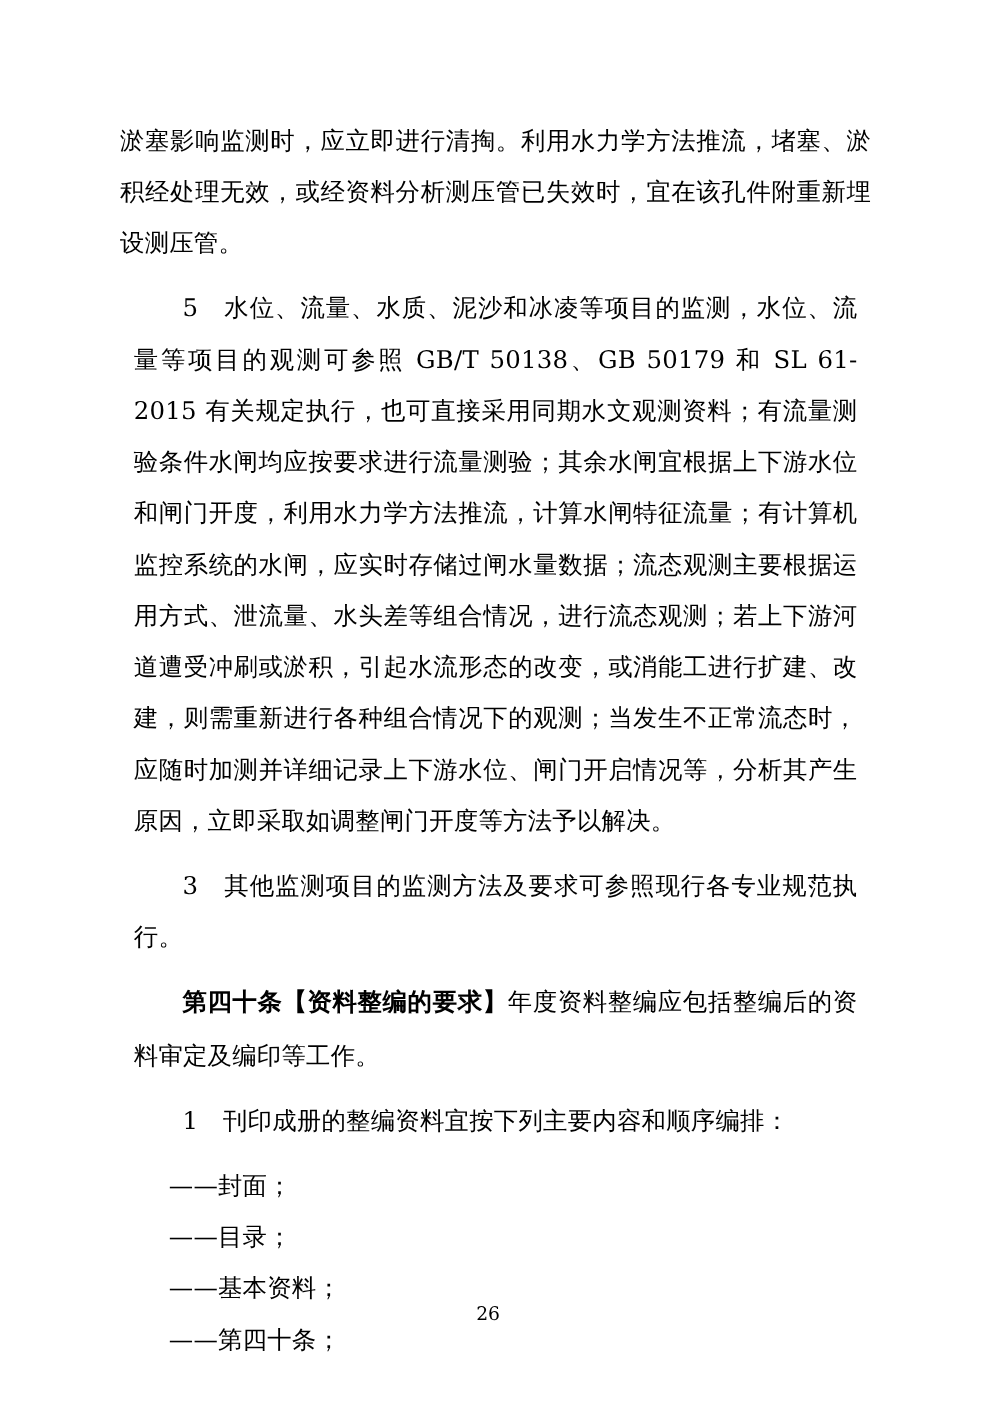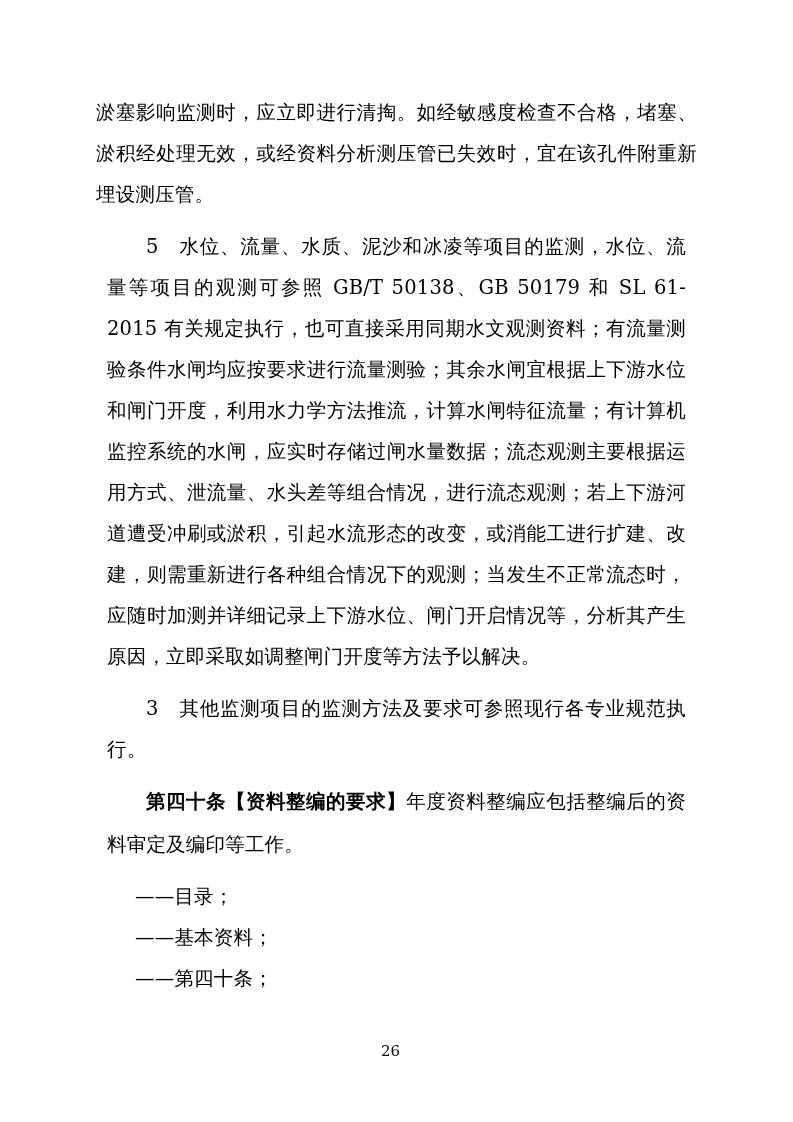--- a/index.html
+++ b/index.html
@@ -50,29 +50,31 @@
     font-size: 15px;
     font-family: "DejaVu Serif", "Liberation Serif", serif;
   }
 </style>
 </head>
 <body>
 
 <div class="page">
   <div class="body-text">
 
-    <p class="para">淤塞影响监测时，应立即进行清掏。如经敏感度检查不合格，堵塞、淤积经处理无效，或经资料分析测压管已失效时，宜在该孔件附重新埋设测压管。</p>
+    <p class="para">淤塞影响监测时，应立即进行清掏。利用水力学方法推流，堵塞、淤积经处理无效，或经资料分析测压管已失效时，宜在该孔件附重新埋设测压管。</p>
 
     <p class="indent">5　水位、流量、水质、泥沙和冰凌等项目的监测，水位、流量等项目的观测可参照 GB/T 50138、GB 50179 和 SL 61-2015 有关规定执行，也可直接采用同期水文观测资料；有流量测验条件水闸均应按要求进行流量测验；其余水闸宜根据上下游水位和闸门开度，利用水力学方法推流，计算水闸特征流量；有计算机监控系统的水闸，应实时存储过闸水量数据；流态观测主要根据运用方式、泄流量、水头差等组合情况，进行流态观测；若上下游河道遭受冲刷或淤积，引起水流形态的改变，或消能工进行扩建、改建，则需重新进行各种组合情况下的观测；当发生不正常流态时，应随时加测并详细记录上下游水位、闸门开启情况等，分析其产生原因，立即采取如调整闸门开度等方法予以解决。</p>
 
     <p class="indent">3　其他监测项目的监测方法及要求可参照现行各专业规范执行。</p>
 
     <p class="indent"><span class="bold">第四十条【资料整编的要求】</span><span>年度资料整编应包括整编后的资料审定及编印等工作。</span></p>
 
+    <p class="indent">1　刊印成册的整编资料宜按下列主要内容和顺序编排：</p>
 
+    <p class="dash">——封面；</p>
 
     <p class="dash">——目录；</p>
 
     <p class="dash">——基本资料；</p>
 
     <p class="dash">——第四十条；</p>
 
   </div>
 
   <div class="page-number">26</div>

